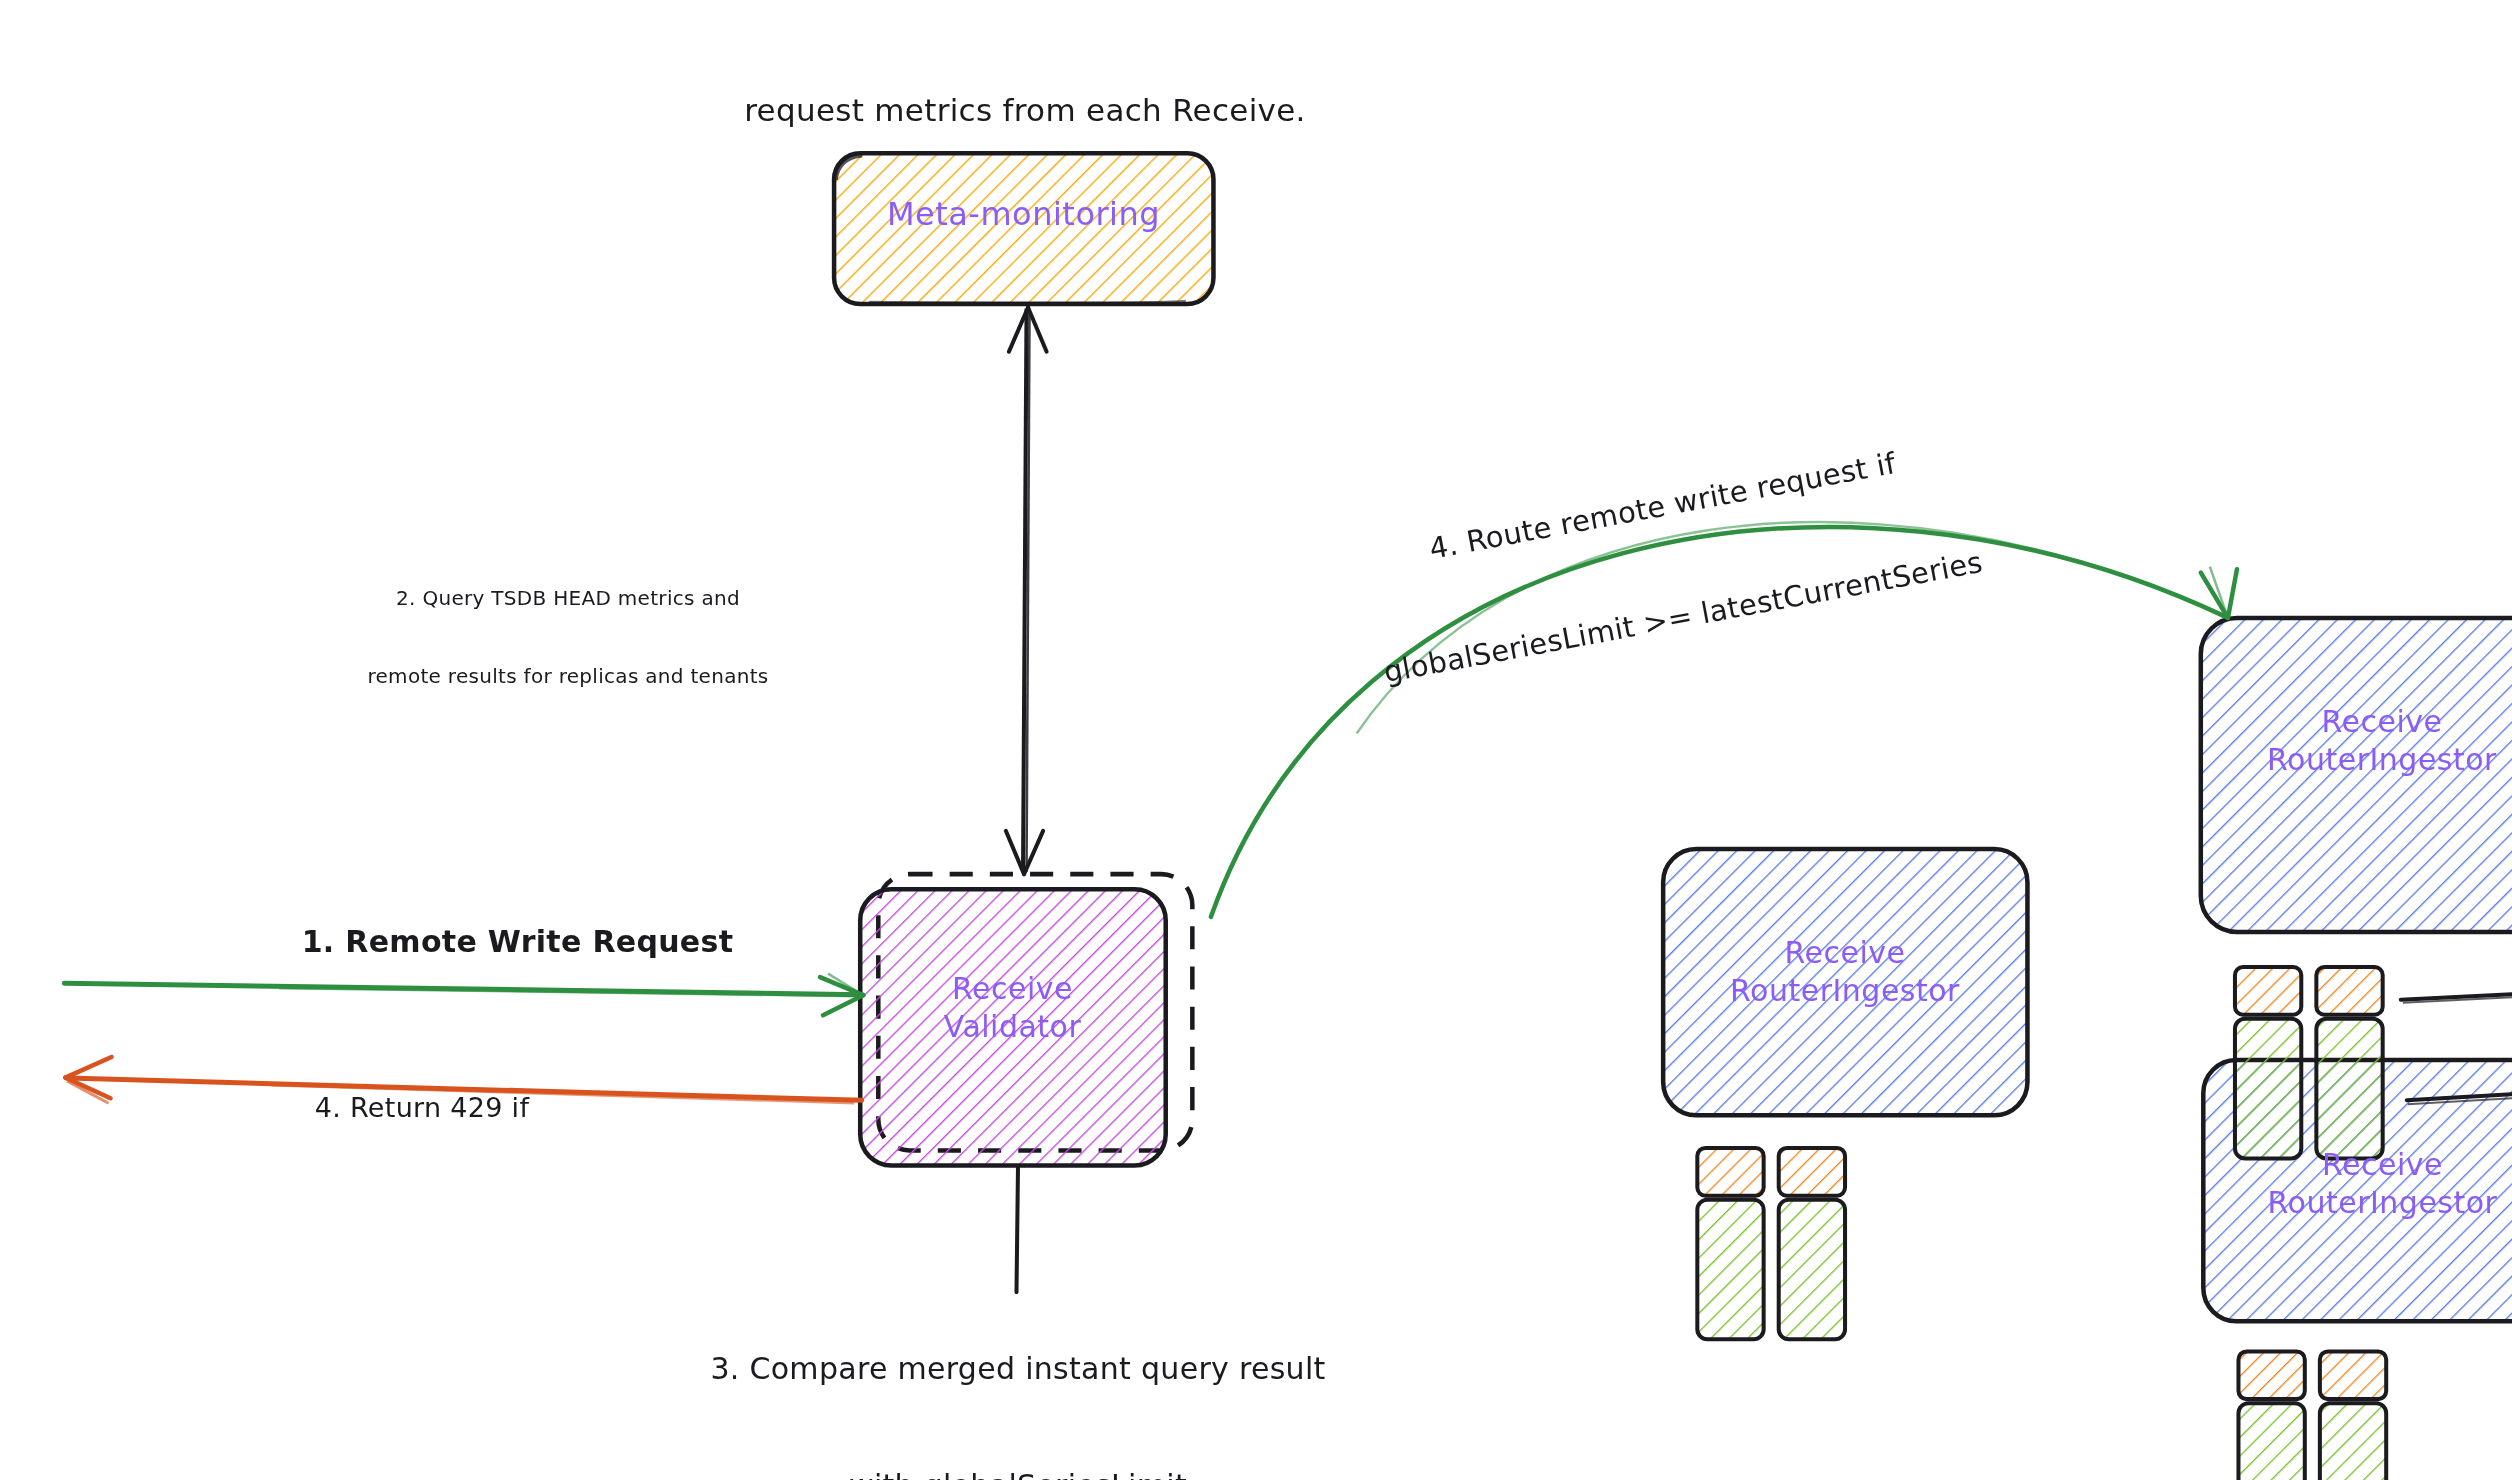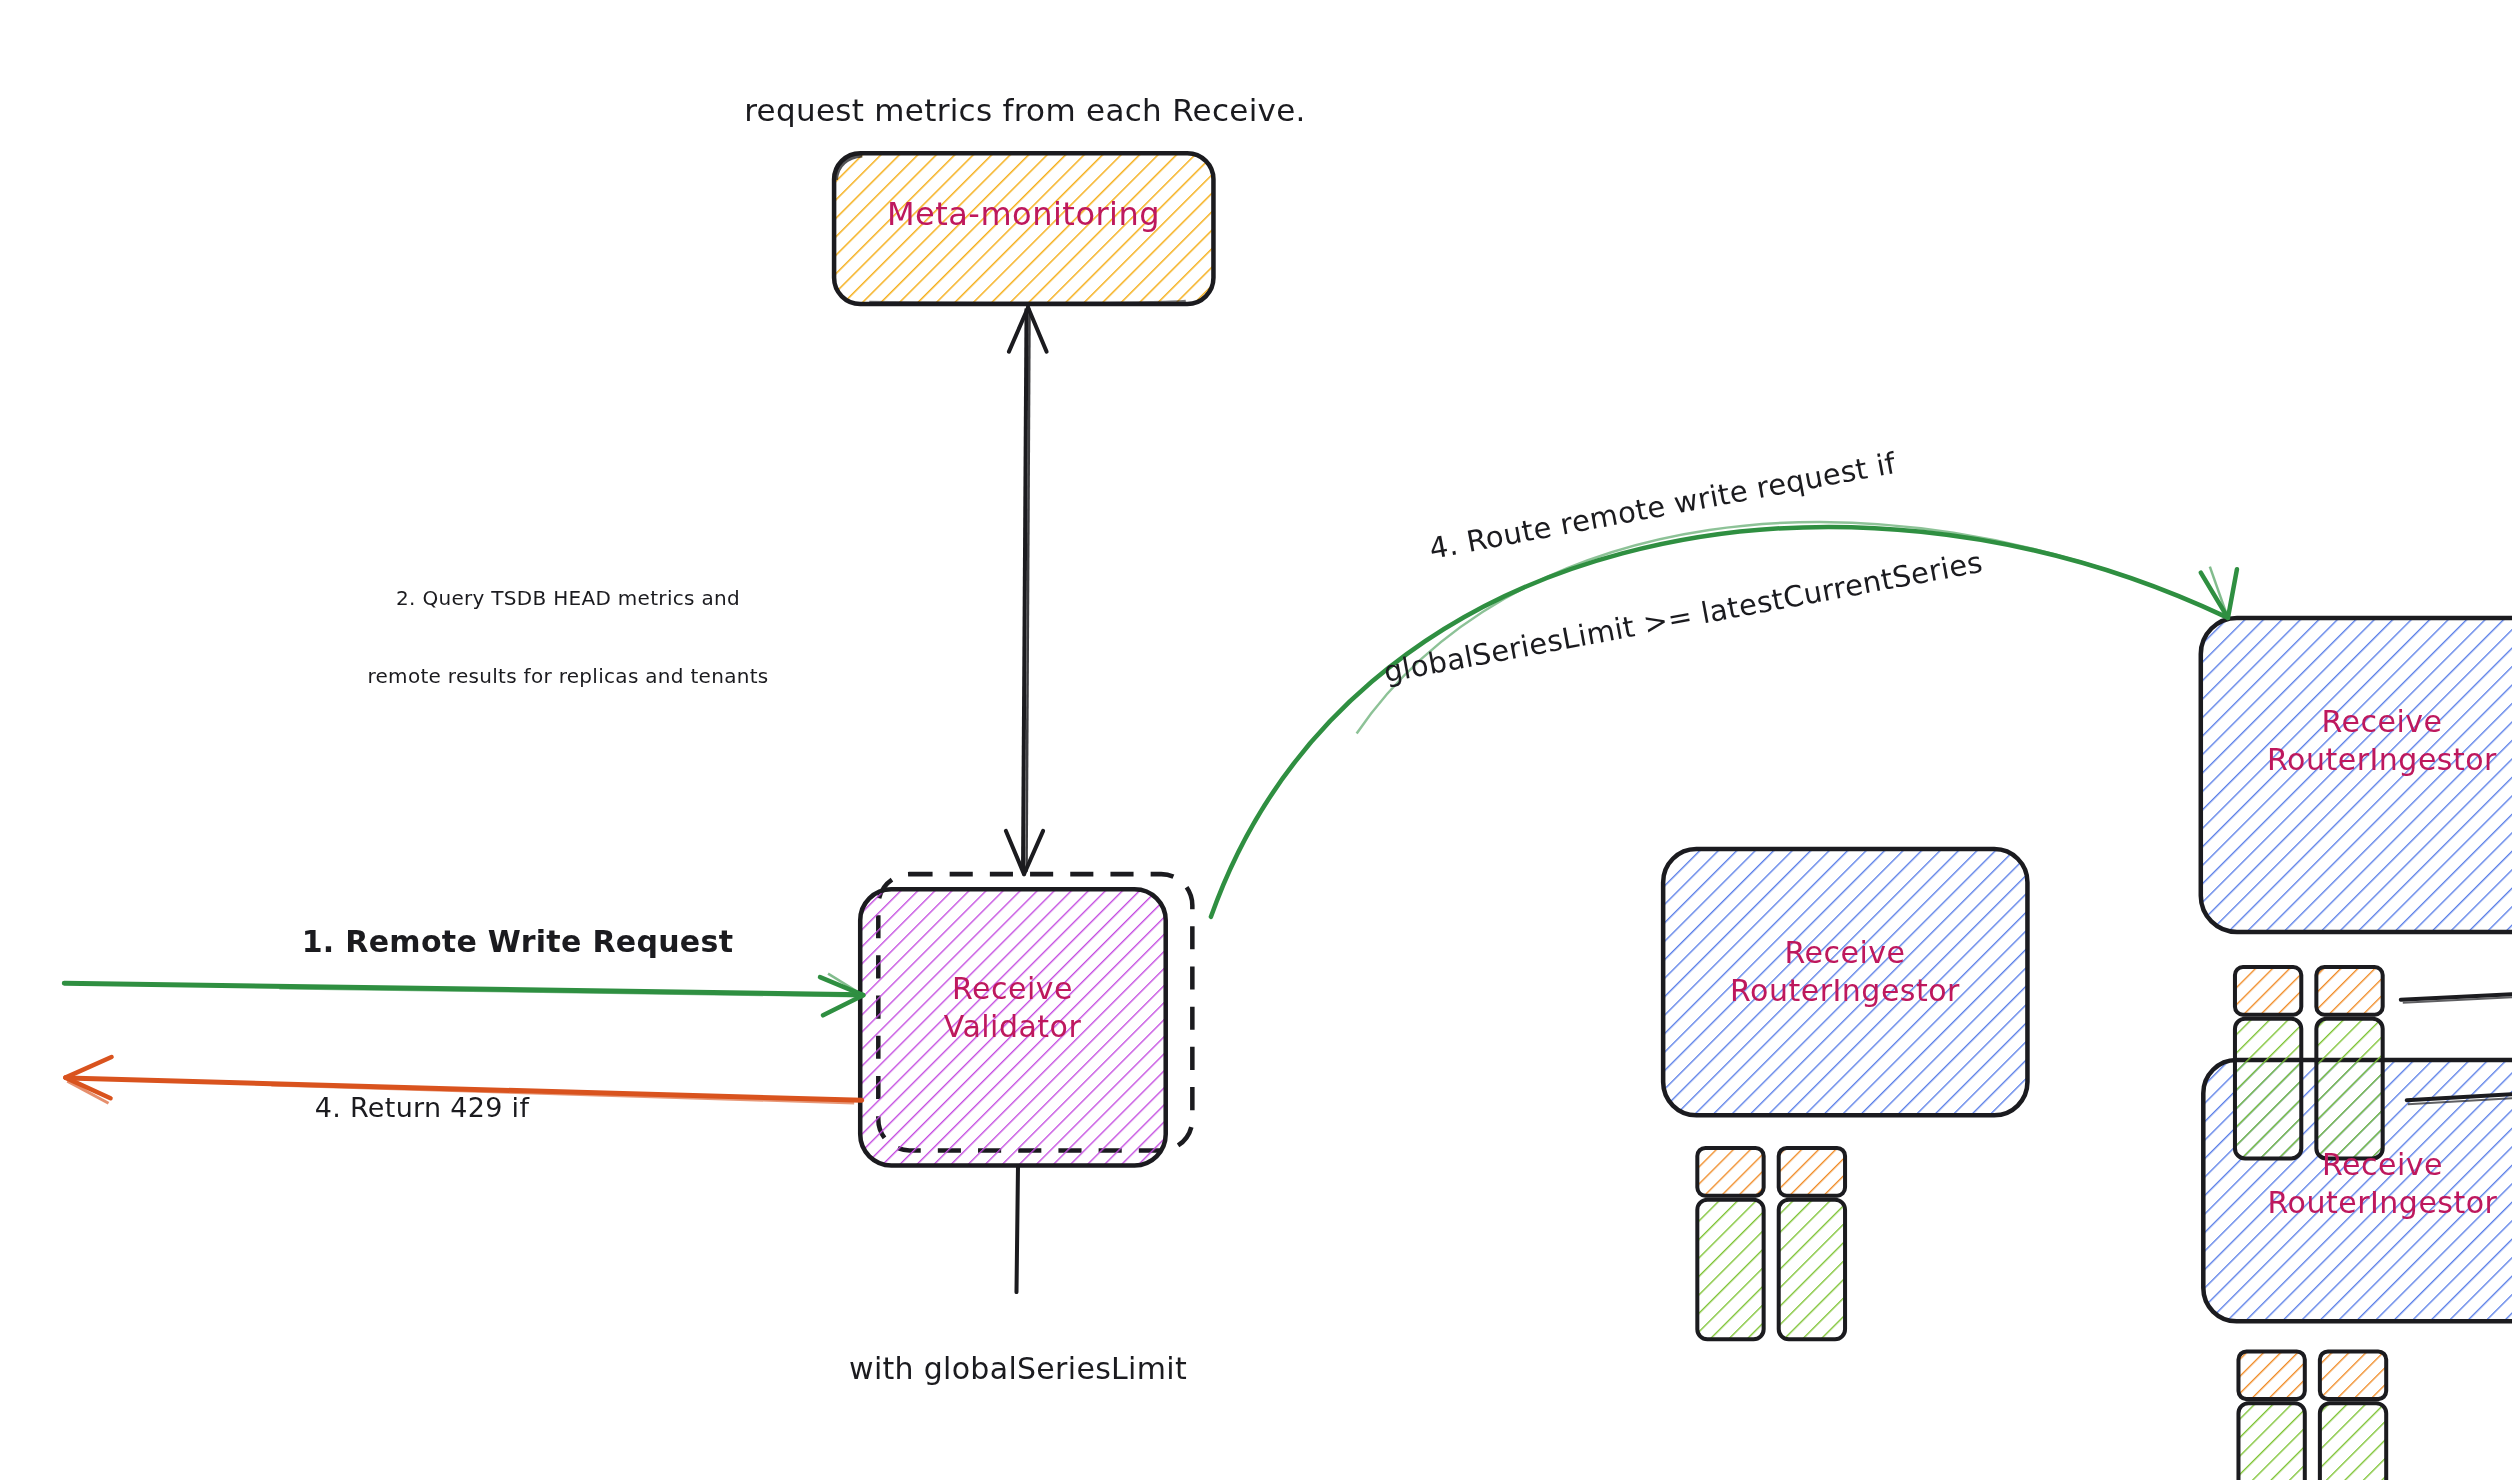--- a/index.html
+++ b/index.html
@@ -14,21 +14,21 @@
     font-family:"DejaVu Sans", sans-serif;
     color:#1b1b1f;
     white-space:pre;
     line-height:1.30;
     letter-spacing:0.3px;
   }
   .c{text-align:center;}
   .nodetxt{
     position:absolute;
     font-family:"DejaVu Sans", sans-serif;
-    color:#be185d;
+    color:#8b5cf6;
     text-align:center;
     line-height:1.25;
     letter-spacing:0.5px;
     pointer-events:none;
   }
 </style>
 </head>
 <body>
 
 <div id="stage">
@@ -187,20 +187,21 @@
 
   <div class="lbl c" style="left:211px;top:844px;width:613px;font-size:30px;font-weight:bold;">
     <div>1. Remote Write Request</div>
   </div>
 
   <div class="lbl c" style="left:10px;top:1020px;width:824px;font-size:27px;">
     <div>4. Return 429 if</div>
   </div>
 
   <div class="lbl c" style="left:523px;top:1271px;width:990px;font-size:30px;">
+    <div>3. Compare merged instant query result</div>
     <div>with globalSeriesLimit</div>
   </div>
 
   <div class="lbl c" style="left:1246px;top:412px;width:854px;font-size:29px;
               transform:rotate(-10.5deg);transform-origin:50% 50%;">
     <div>4. Route remote write request if</div>
     <div>globalSeriesLimit &gt;= latestCurrentSeries</div>
   </div>
 
 </div>

